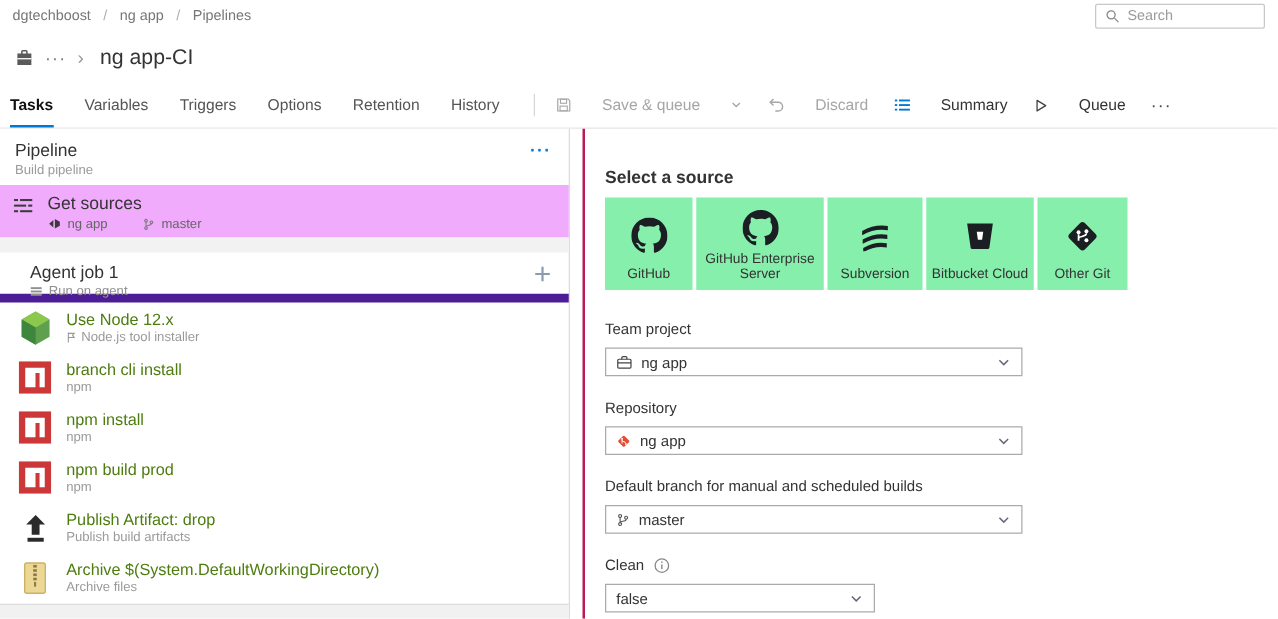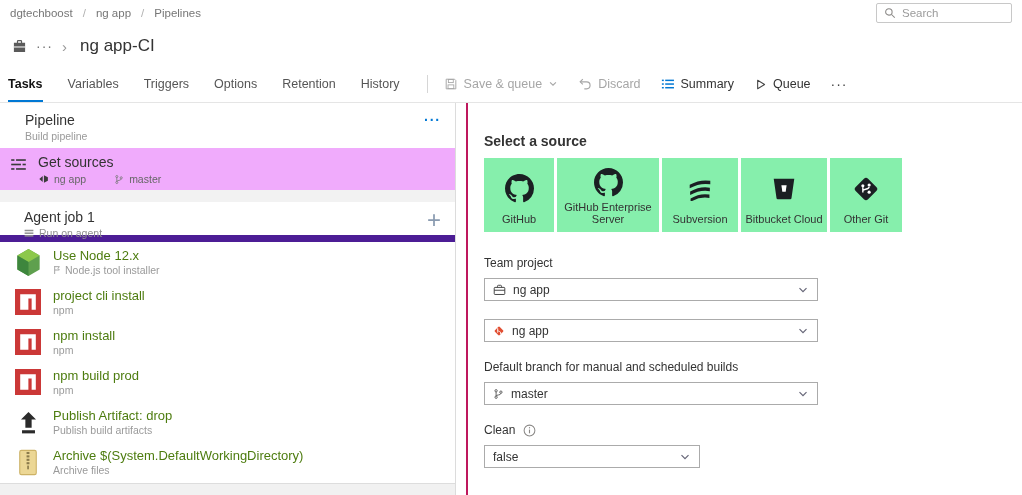--- a/index.html
+++ b/index.html
@@ -19,32 +19,32 @@
   .title-row { height:40px; display:flex; align-items:center; padding-left:12px; gap:9px; }
   .title-row .dots { color:#777; font-size:14px; letter-spacing:1px; cursor:pointer; }
   .title-row .chev { color:#999; font-size:15px; }
   .page-title { font-size:17px; color:#333; margin-left:4px; }
 
   
   .tab-bar { height:37px; display:flex; align-items:center; padding-left:8px; border-bottom:1px solid #e5e5e5; }
   .tab { font-size:12.5px; color:#555; padding:11px 0 9px; margin-right:25px; cursor:pointer; border-bottom:2px solid transparent; }
   .tab.active { color:#111; font-weight:bold; border-bottom:2px solid #0078d4; }
   .tb-sep { width:1px; height:18px; background:#d6d6d6; margin:0 16px 0 2px; }
-  .tb-btn { display:flex; align-items:center; gap:6px; font-size:12.5px; color:#333; margin-right:20px; cursor:pointer; white-space:nowrap; }
+  .tb-btn { display:flex; align-items:center; gap:24px; font-size:12.5px; color:#333; margin-right:20px; cursor:pointer; white-space:nowrap; }
   .tb-btn.disabled { color:#a6a6a6; cursor:default; }
   .tb-btn .dots { font-size:14px; letter-spacing:1px; color:#444; }
 
   
   .main { display:flex; height:392px; }
   .left-panel { width:456px; border-right:1px solid #dcdcdc; display:flex; flex-direction:column; background:#fff; }
   .gutter { width:10px; }
   .right-panel { flex:1; border-left:2px solid #be185d; padding:30px 0 0 16px; overflow:hidden; }
 
   
-  .pipeline-header { height:45px; padding:9px 14px 0 12px; display:flex; justify-content:space-between;margin-left:13px; }
+  .pipeline-header { height:45px; padding:9px 14px 0 12px; display:flex; justify-content:space-between; }
   .ph-title { font-size:14px; color:#333; }
   .ph-sub { font-size:10.5px; color:#9a9a9a; margin-top:2px; }
   .ph-more { color:#0078d4; font-size:14px; font-weight:bold; letter-spacing:1px; cursor:pointer; }
 
   .get-sources { height:42px; background:#f0abfc; display:flex; align-items:flex-start; gap:11px; padding:6px 12px 0 10px; cursor:pointer; }
   .gs-title { font-size:14px; color:#333; }
   .gs-sub { display:flex; gap:28px; margin-top:3px; }
   .gs-chip { display:flex; align-items:center; gap:5px; font-size:10.5px; color:#666; }
 
   .section-gap { height:12px; background:#f2f2f2; }
@@ -268,21 +268,21 @@
     </div>
 
     <div class="task-item">
       <span class="task-icon">
         <svg width="26" height="26" viewBox="0 0 20 20">
             <rect width="20" height="20" fill="#cb3837"></rect>
             <path d="M4 4h12v12h-3.2V7.3h-2.5V16H4z" fill="#fff"></path>
           </svg>
       </span>
       <div>
-        <div class="task-title">project cli install</div>
+        <div class="task-title">branch cli install</div>
         <div class="task-sub">
             <span>npm</span>
           </div>
       </div>
     </div>
 
     <div class="task-item">
       <span class="task-icon">
         <svg width="26" height="26" viewBox="0 0 20 20">
             <rect width="20" height="20" fill="#cb3837"></rect>
@@ -426,20 +426,23 @@
         <span>ng app</span>
         <span class="chev">
           <svg width="12" height="12" viewBox="0 0 12 12">
               <path d="M2.5 4.2l3.5 3.5 3.5-3.5" fill="none" stroke="#667" stroke-width="1.2"></path>
             </svg>
         </span>
       </div>
     </div>
 
     <div class="field">
+      <div class="field-label">
+          <span>Repository</span>
+        </div>
       <div class="dropdown">
         <span class="icon">
           <svg width="12" height="12" viewBox="0 0 16 16">
               <rect x="3.4" y="3.4" width="9.2" height="9.2" rx="1.6" transform="rotate(45 8 8)" fill="#e14e32"></rect>
               <path d="M6.2 5.6v4.8M10.3 10.6c0-2.8-4.1-1.6-4.1-3.6" stroke="#fff" stroke-width="1" fill="none"></path>
               <circle cx="6.2" cy="5.2" r=".95" fill="#fff"></circle>
               <circle cx="10.3" cy="11" r=".95" fill="#fff"></circle>
             </svg>
         </span>
         <span>ng app</span>

